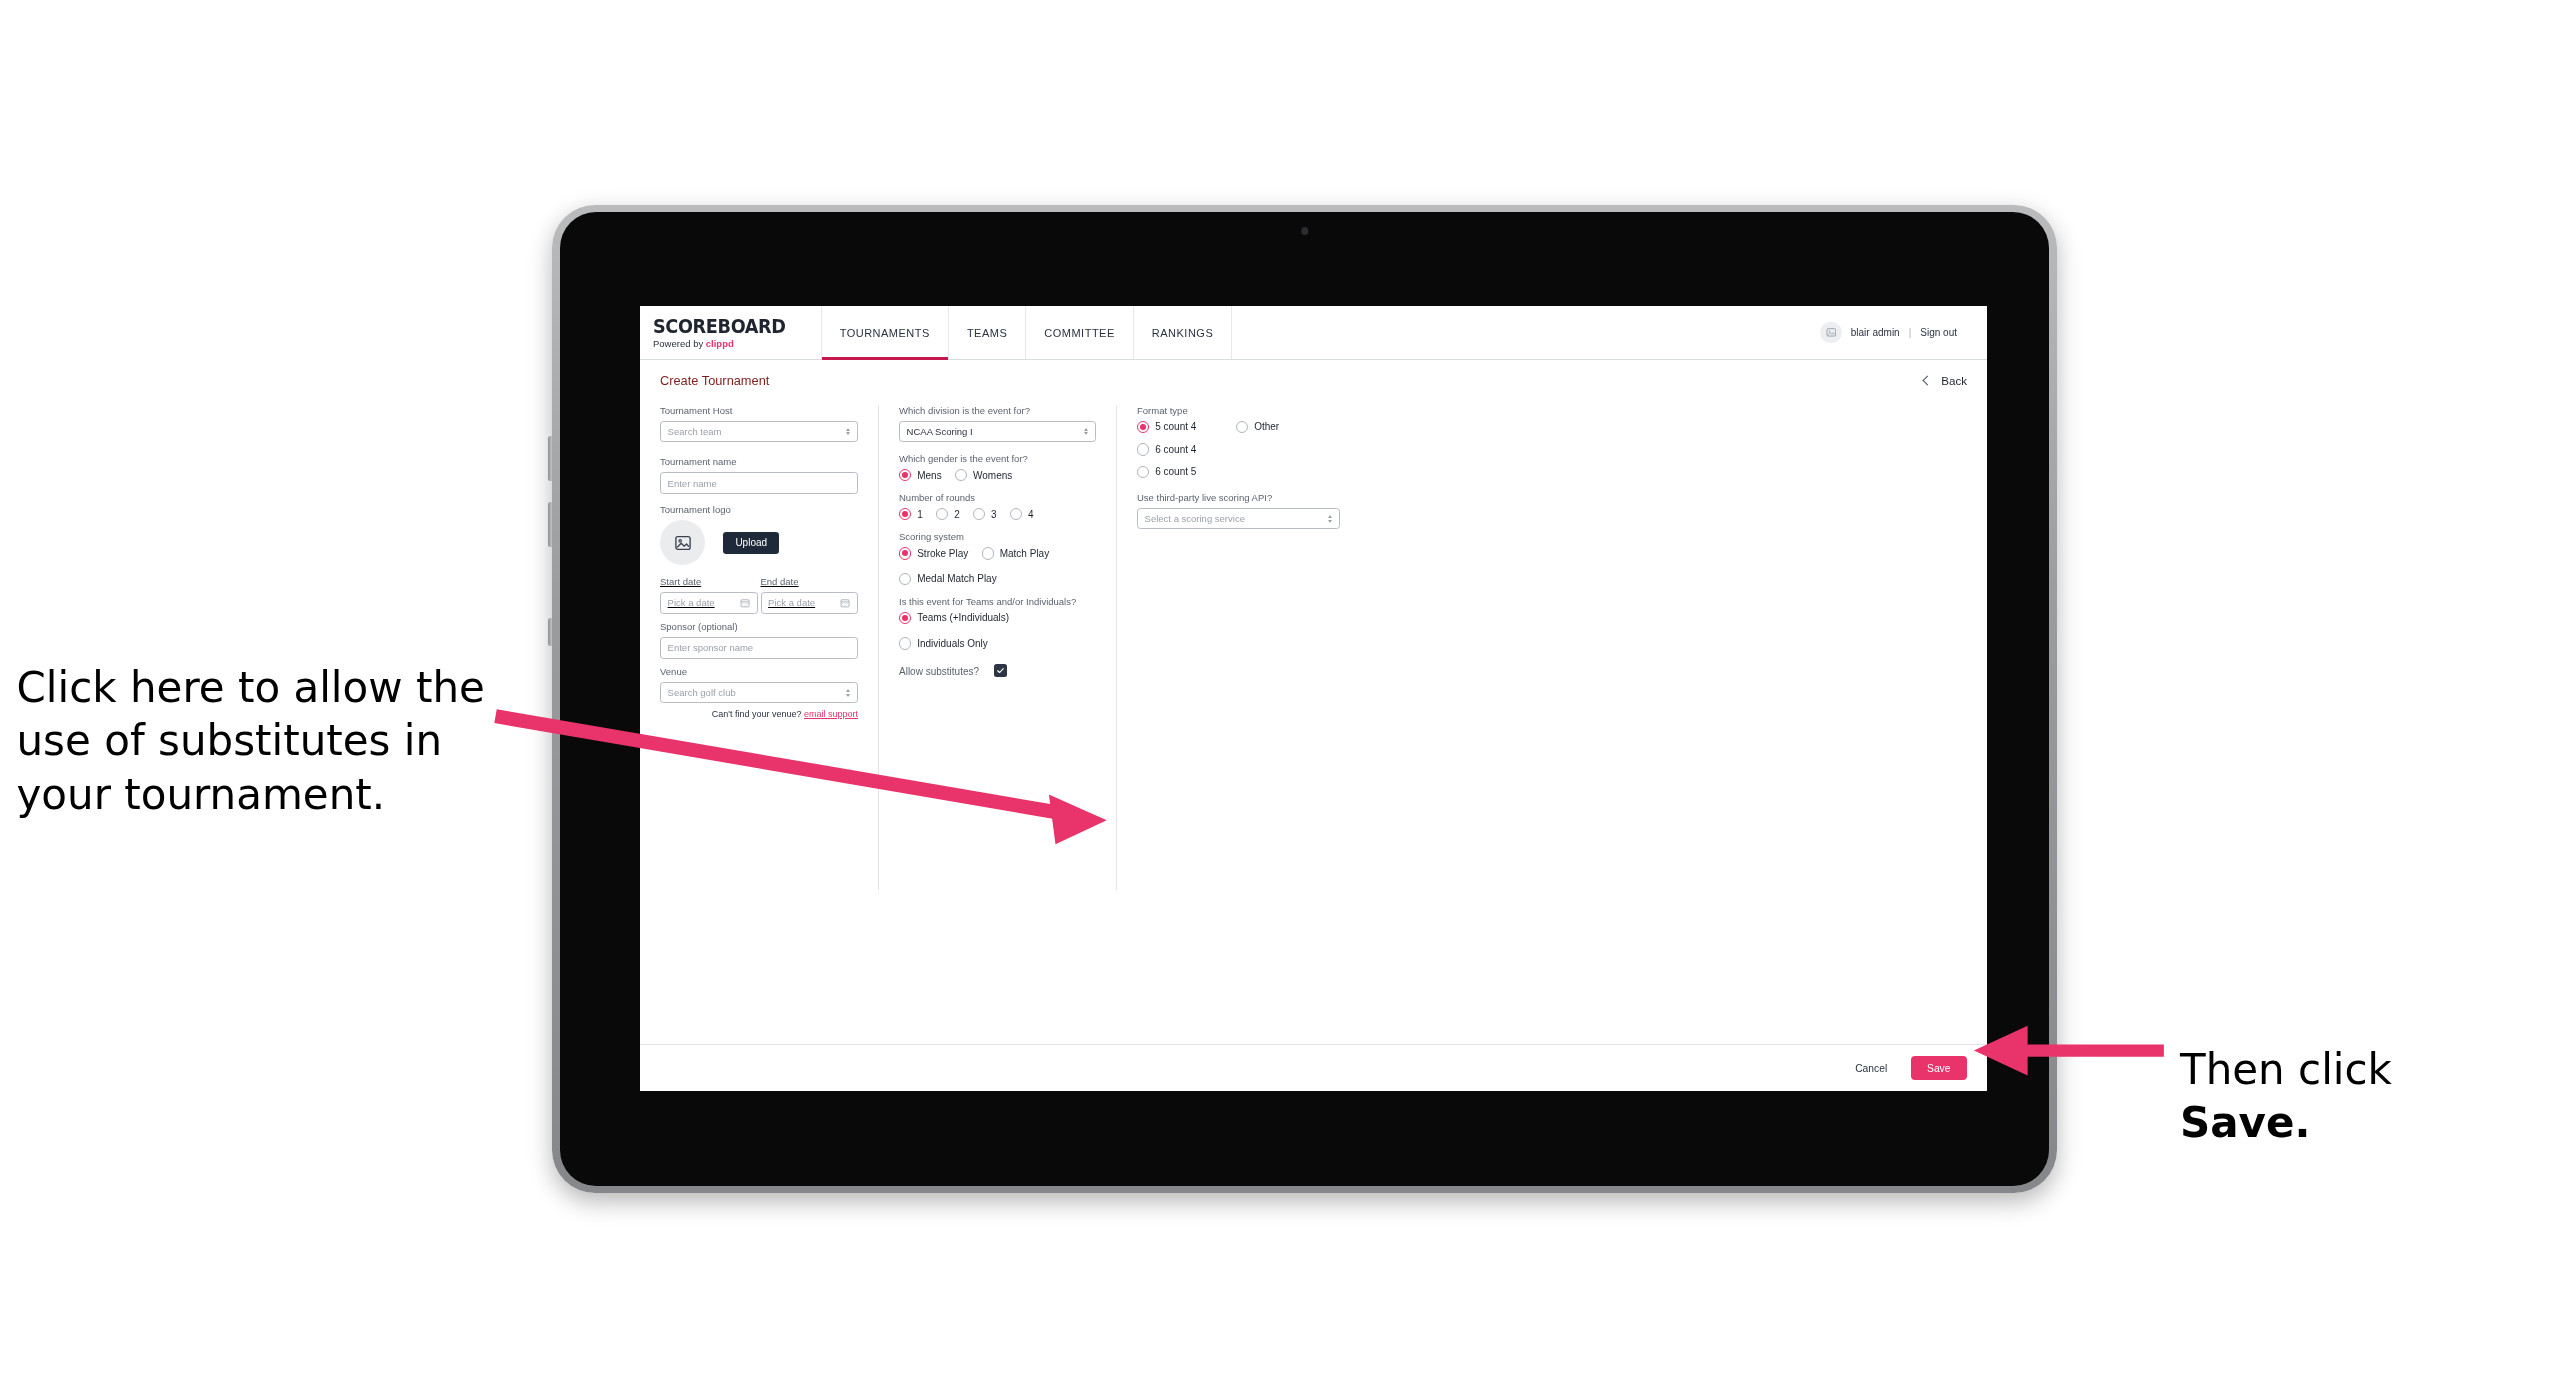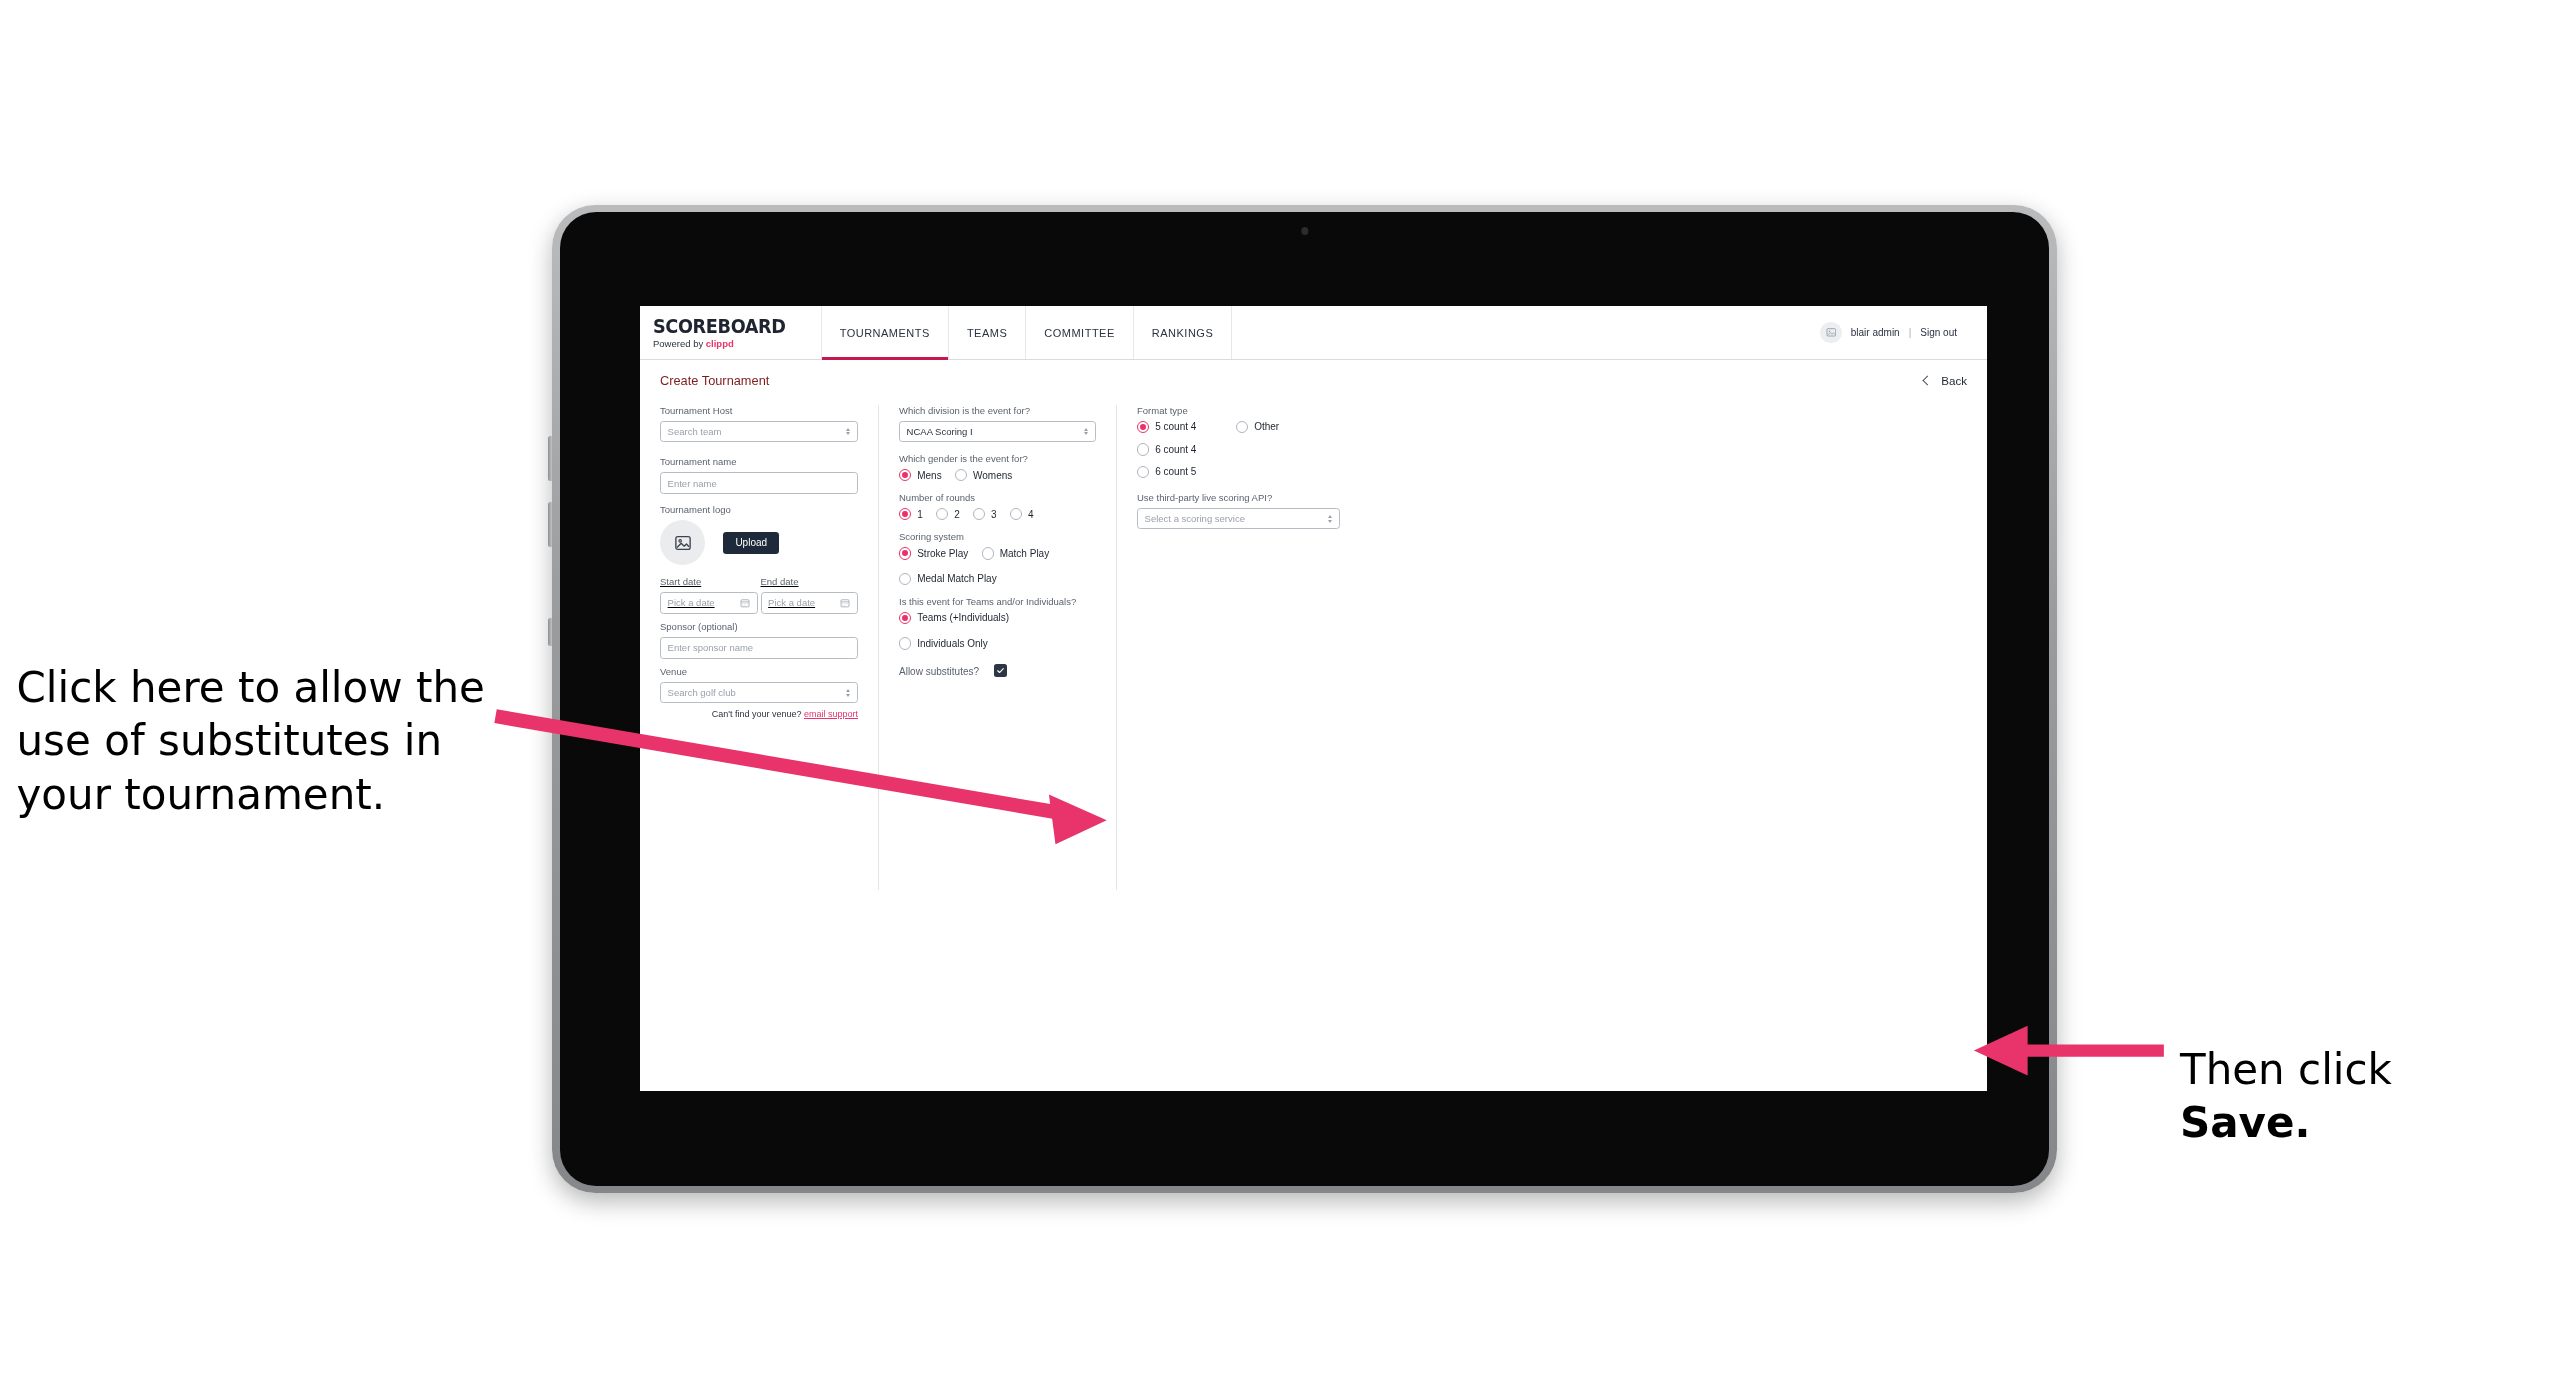--- a/index.html
+++ b/index.html
@@ -616,20 +616,24 @@
       <div class="input">
         <span>Select a scoring service</span>
         <span class="spin">
           <span class="spin-up"></span>
             <span class="spin-dn"></span>
         </span>
       </div>
     </div>
   </div>
 
+  <div class="app-footer">
+    <button class="cancel-btn">Cancel</button>
+    <button class="save-btn">Save</button>
+  </div>
 </div>
 
 <svg class="arrow-svg" viewBox="0 0 3119 1678" width="2576" height="1386">
 
   <g>
     <path d="M 600 867 L 1283 984" stroke="#e8336b" stroke-width="17" fill="none" stroke-linecap="butt"></path>
     <path d="M 1340 993 L 1270 962 L 1278 1022 Z" fill="#e8336b"></path>
   </g>
 
   <g>

